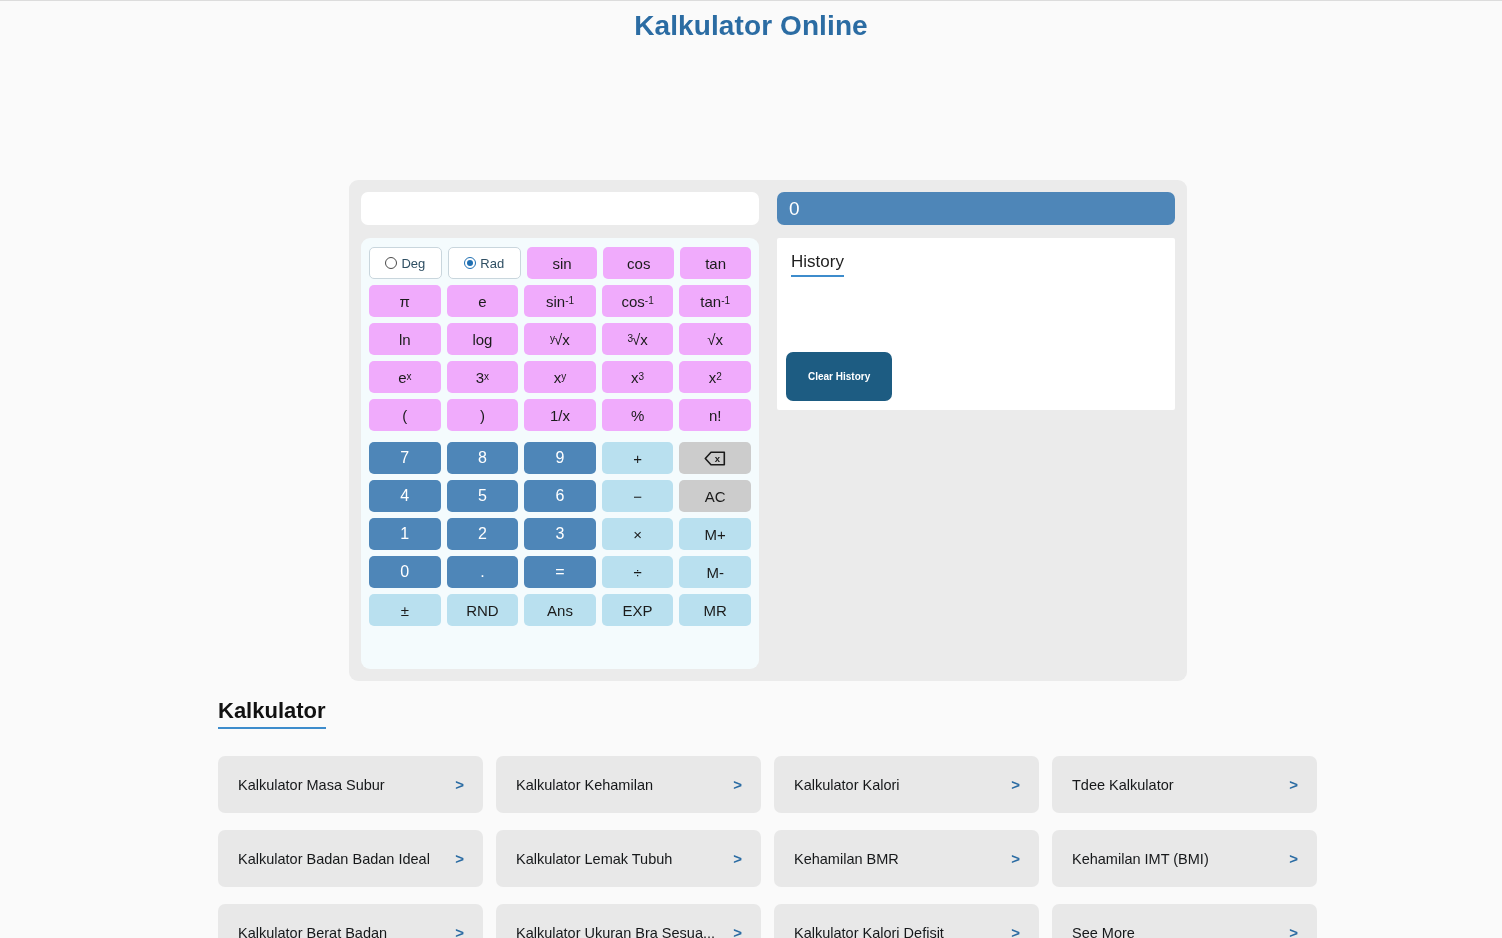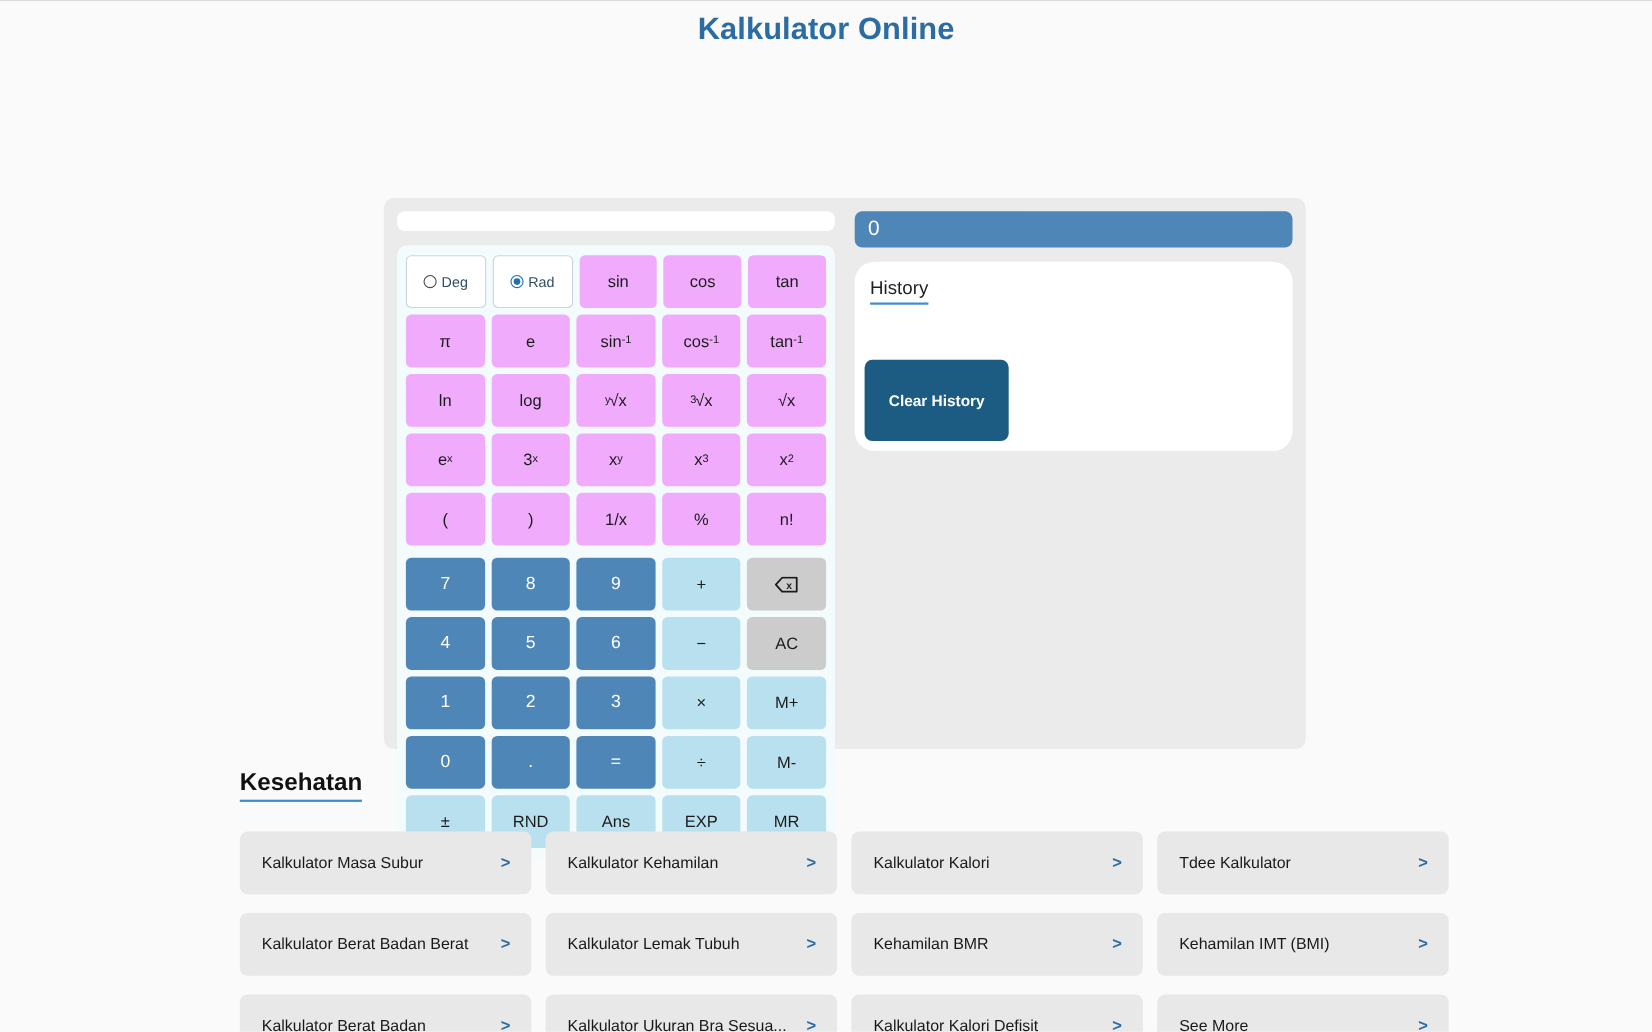--- a/index.html
+++ b/index.html
@@ -57,21 +57,21 @@
     border-radius: 9px;
     padding: 9px 8px 10px 8px;
     flex: 1;
   }
 
   .krow { display: flex; gap: 6px; margin-bottom: 6px; }
   .krow:last-child { margin-bottom: 0; }
 
   .key {
     flex: 1 1 0;
-    height: 48px;
+    height: 32px;
     border: none;
     border-radius: 5px;
     font-size: 15px;
     font-family: "Liberation Sans", sans-serif;
     color: #1b1b1b;
     cursor: pointer;
     display: flex; align-items: center; justify-content: center;
     line-height: 1;
     padding: 0;
   }
@@ -118,42 +118,42 @@
     color: #fff;
     font-size: 19px;
     display: flex; align-items: center;
     padding: 0 12px;
   }
 
   #history-panel {
     margin-top: 13px;
     height: 172px;
     background: #fff;
-    border-radius: 18px;
+    border-radius: 2px;
     padding: 14px 14px 0 14px;
     position: relative;
   }
   #history-label {
     font-size: 17px;
     color: #1f1f1f;
     border-bottom: 2px solid #3d8ccc;
     display: inline-block;
     padding-bottom: 3px;
   }
   #history-list { margin-top: 8px; font-size: 13px; color: #333; }
 
   #clear-history-btn {
     position: absolute;
     left: 9px; bottom: 9px;
     background: #1d5c82;
     color: #fff;
     border: none;
     border-radius: 7px;
-    padding: 29px 22px;
-    font-size: 14px;
+    padding: 19px 22px;
+    font-size: 10px;
     font-weight: 700;
     font-family: "Liberation Sans", sans-serif;
     cursor: pointer;
   }
 
   
   #links-section {
     position: absolute;
     left: 218px; top: 697px;
     width: 1102px;
@@ -333,42 +333,42 @@
     <div id="history-panel">
       <div id="history-label">History</div>
       <div id="history-list"></div>
       <button id="clear-history-btn">Clear History</button>
     </div>
   </div>
 
 </div>
 
 <div id="links-section">
-  <h2 id="section-title">Kesehatan</h2>
+  <h2 id="section-title">Kalkulator</h2>
 
   <div id="links-grid">
     <div class="link-tile">
       <span>Kalkulator Masa Subur</span>
       <span class="chev">&gt;</span>
     </div>
     <div class="link-tile">
       <span>Kalkulator Kehamilan</span>
       <span class="chev">&gt;</span>
     </div>
     <div class="link-tile">
       <span>Kalkulator Kalori</span>
       <span class="chev">&gt;</span>
     </div>
     <div class="link-tile">
       <span>Tdee Kalkulator</span>
       <span class="chev">&gt;</span>
     </div>
 
     <div class="link-tile">
-      <span>Kalkulator Berat Badan Berat</span>
+      <span>Kalkulator Badan Badan Ideal</span>
       <span class="chev">&gt;</span>
     </div>
     <div class="link-tile">
       <span>Kalkulator Lemak Tubuh</span>
       <span class="chev">&gt;</span>
     </div>
     <div class="link-tile">
       <span>Kehamilan BMR</span>
       <span class="chev">&gt;</span>
     </div>

